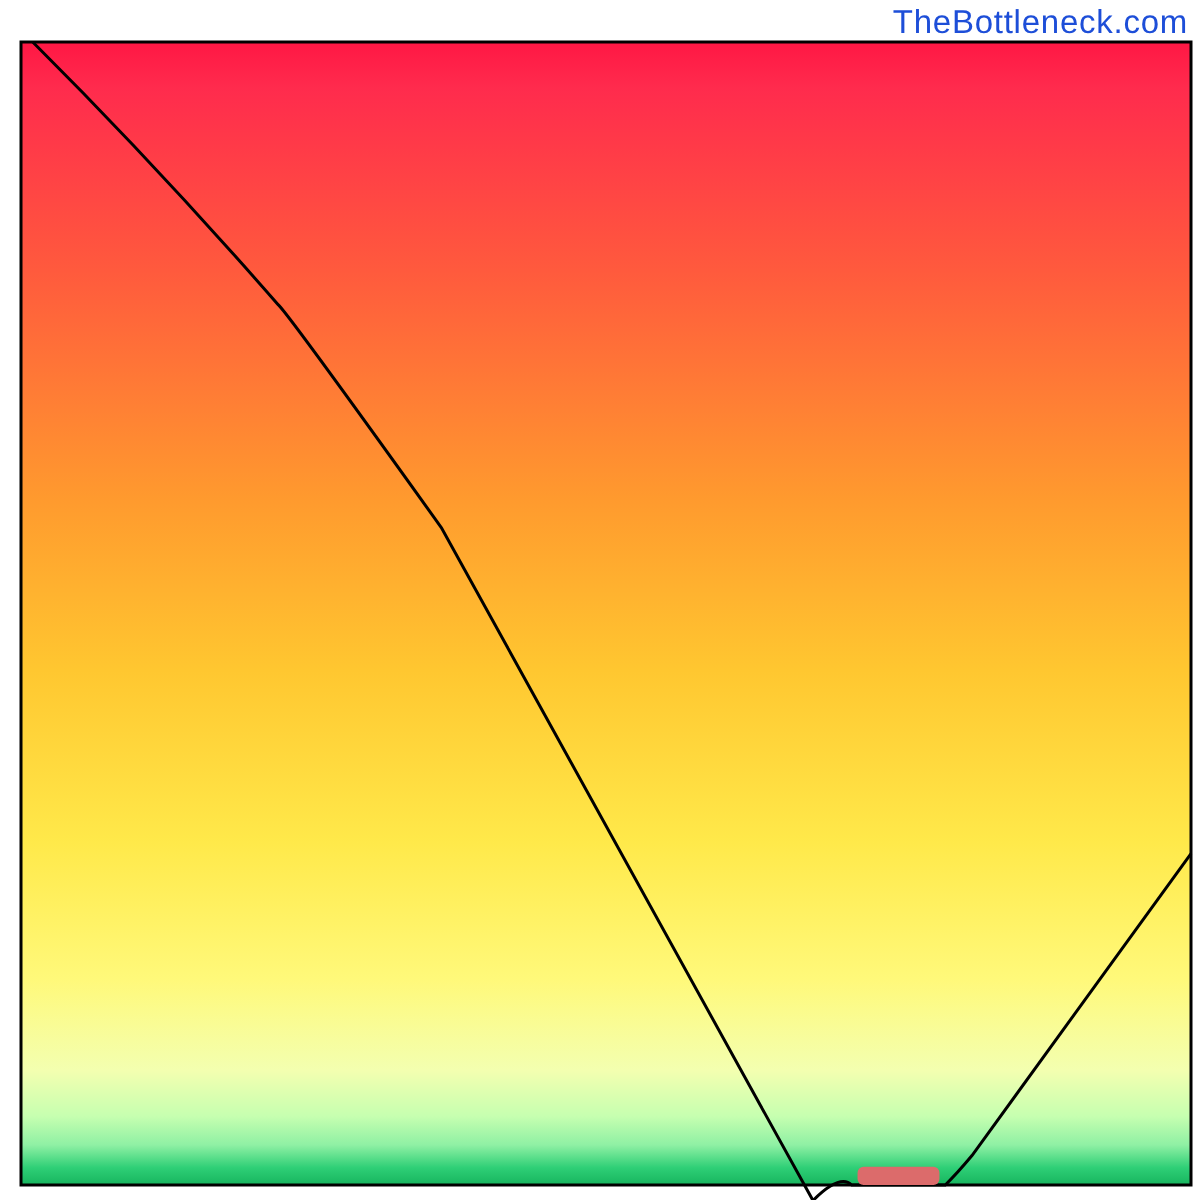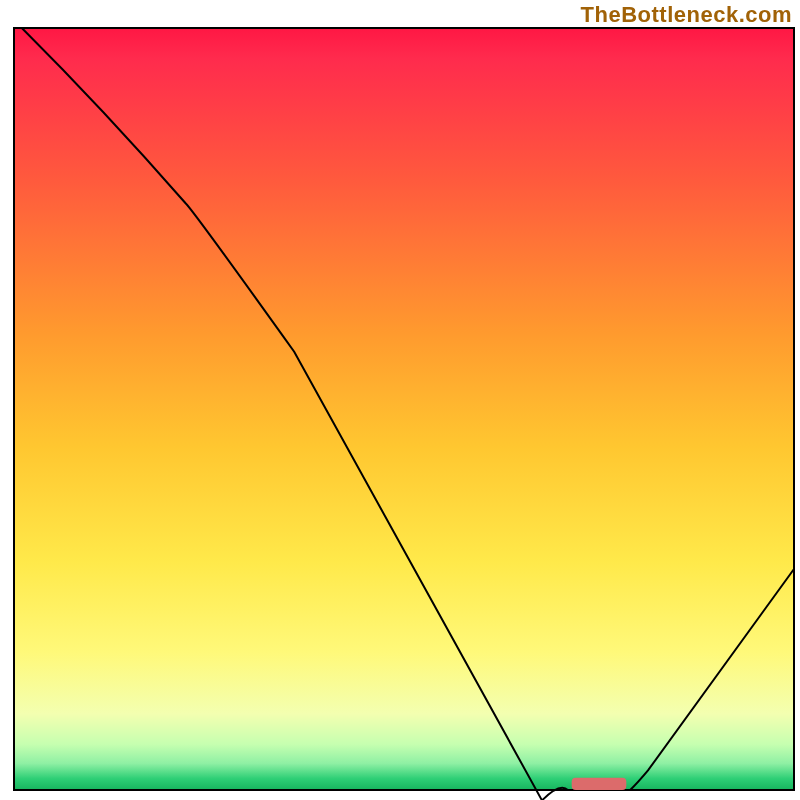--- a/index.html
+++ b/index.html
@@ -13,22 +13,22 @@
   .chart-container {
     position: relative;
     width: 800px;
     height: 800px;
   }
   .watermark {
     position: absolute;
     top: 2px;
     right: 8px;
     font-size: 22px;
-    font-weight: 700;
-    color: #a16207;
+    font-weight: 400;
+    color: #1d4ed8;
     letter-spacing: 0.5px;
     z-index: 10;
   }
   svg.plot {
     position: absolute;
     left: 0;
     top: 0;
   }
 </style>
 </head>

